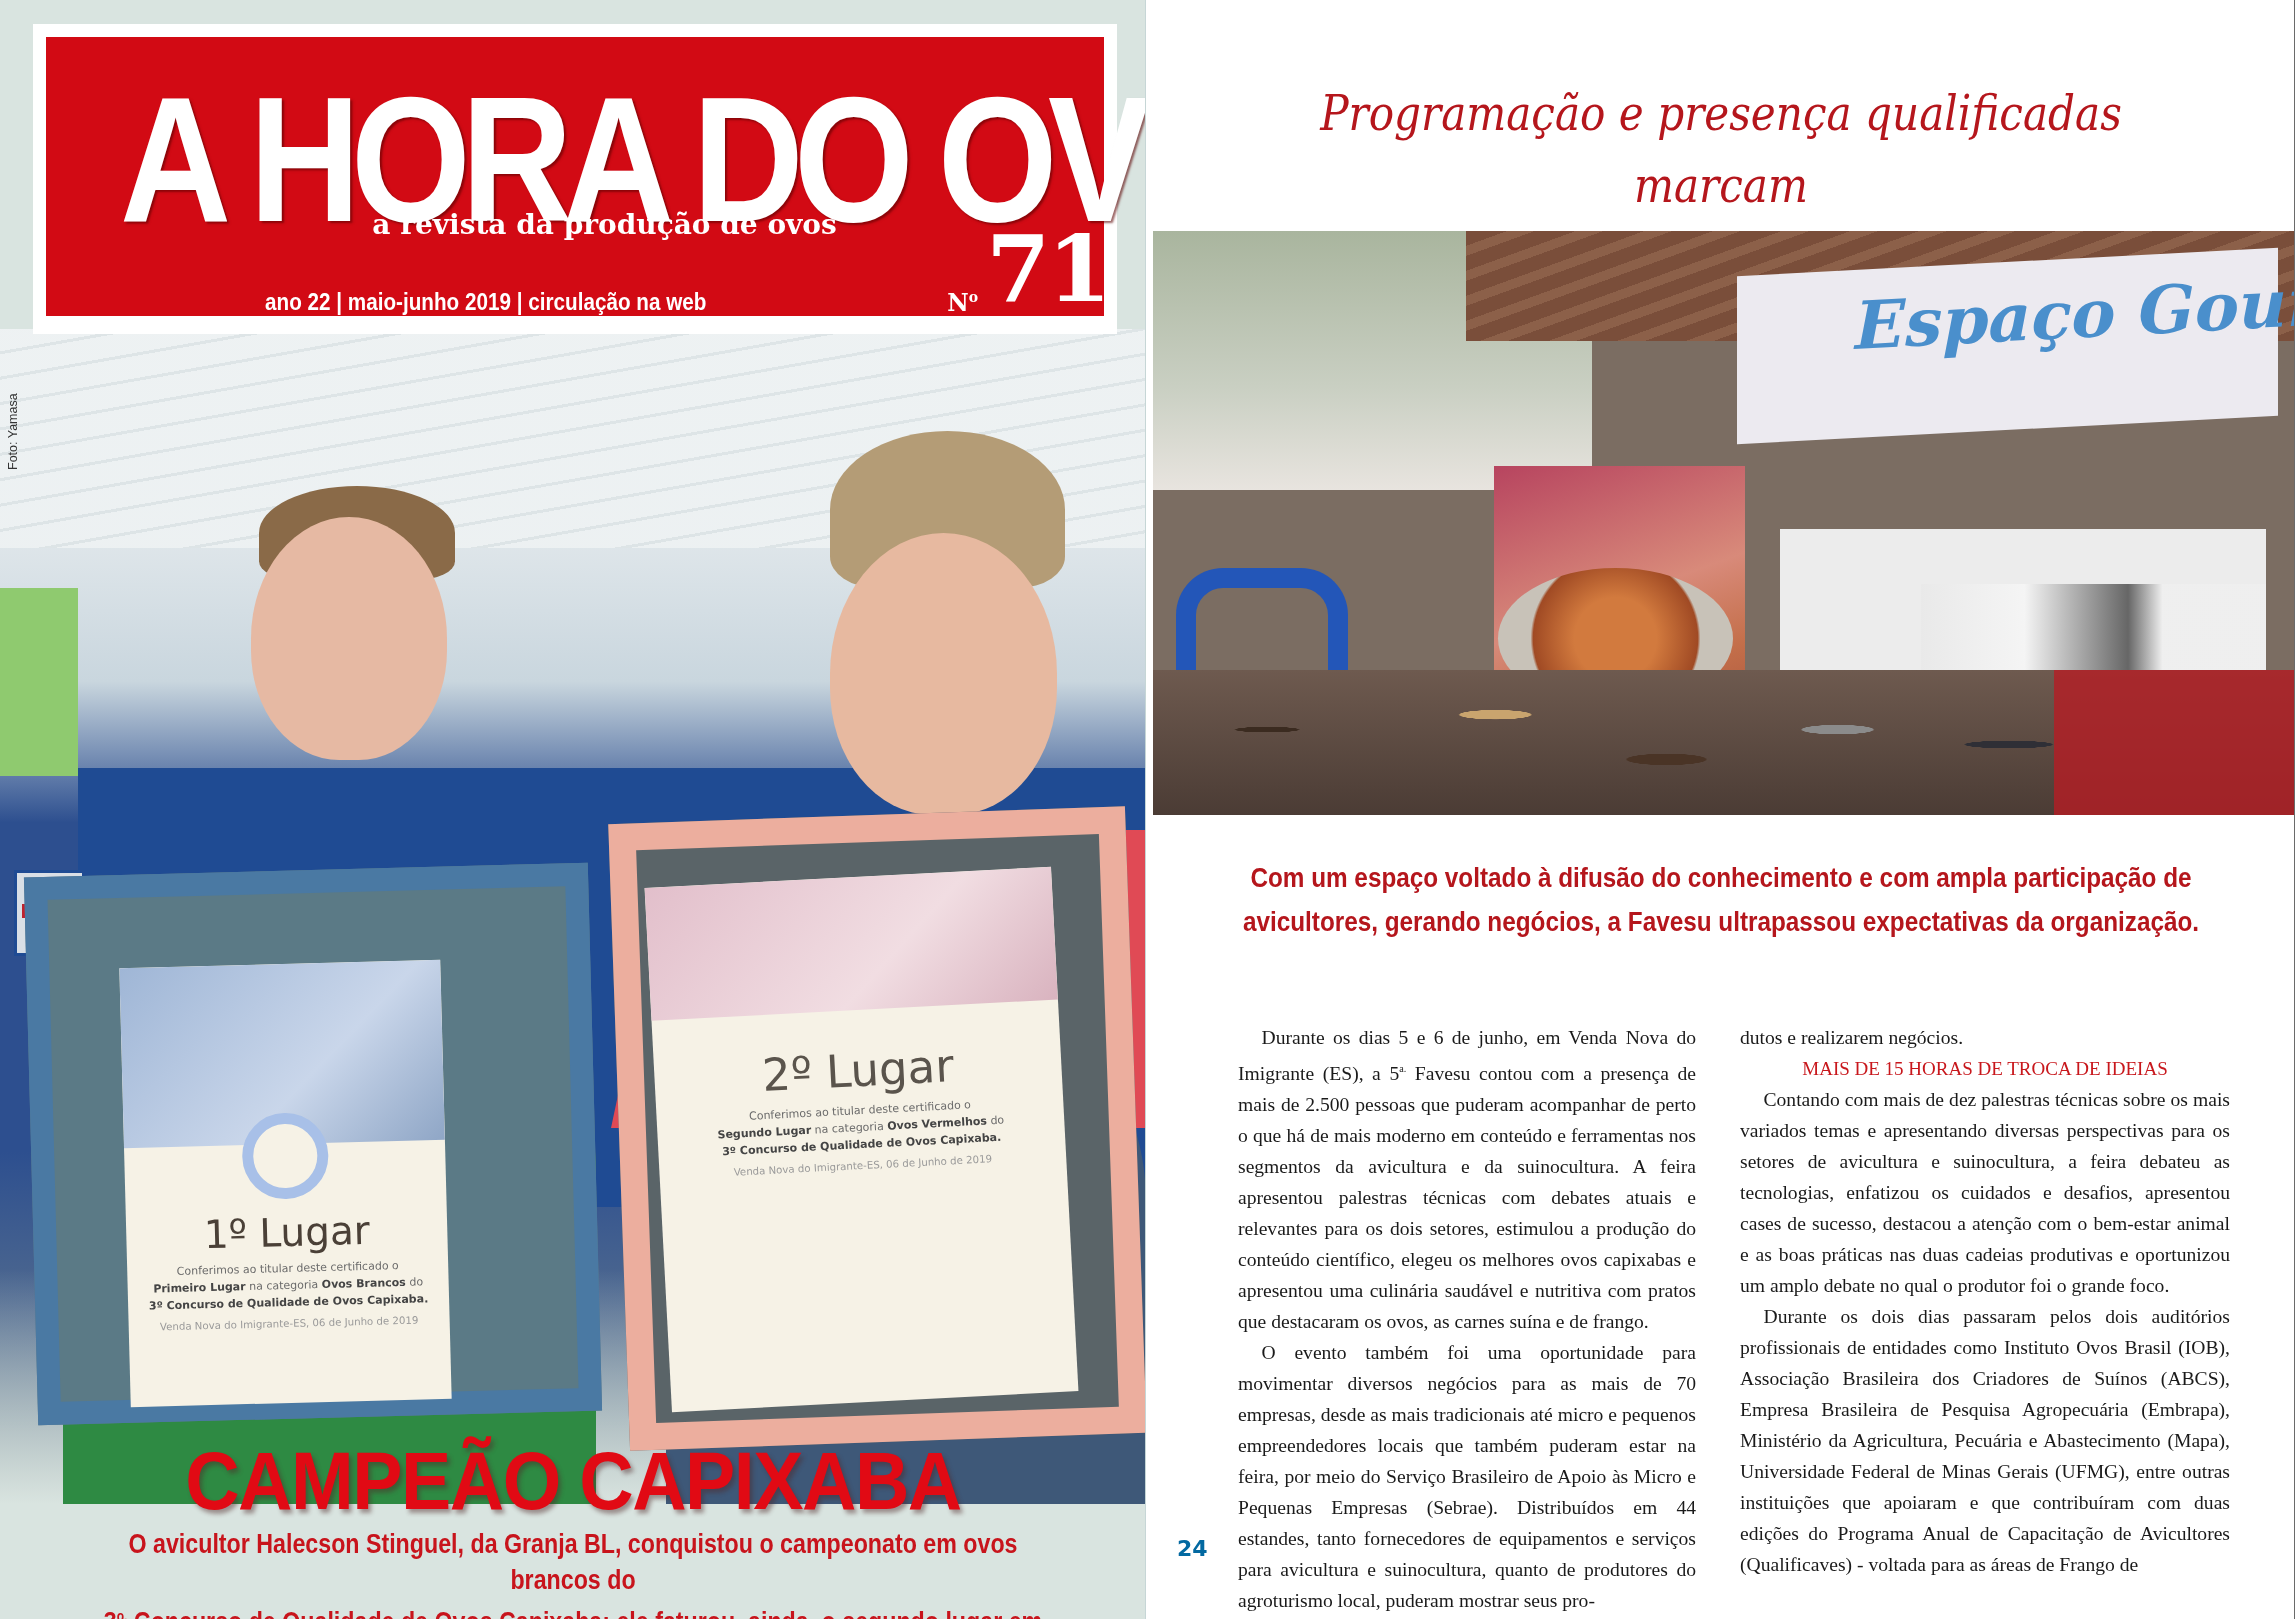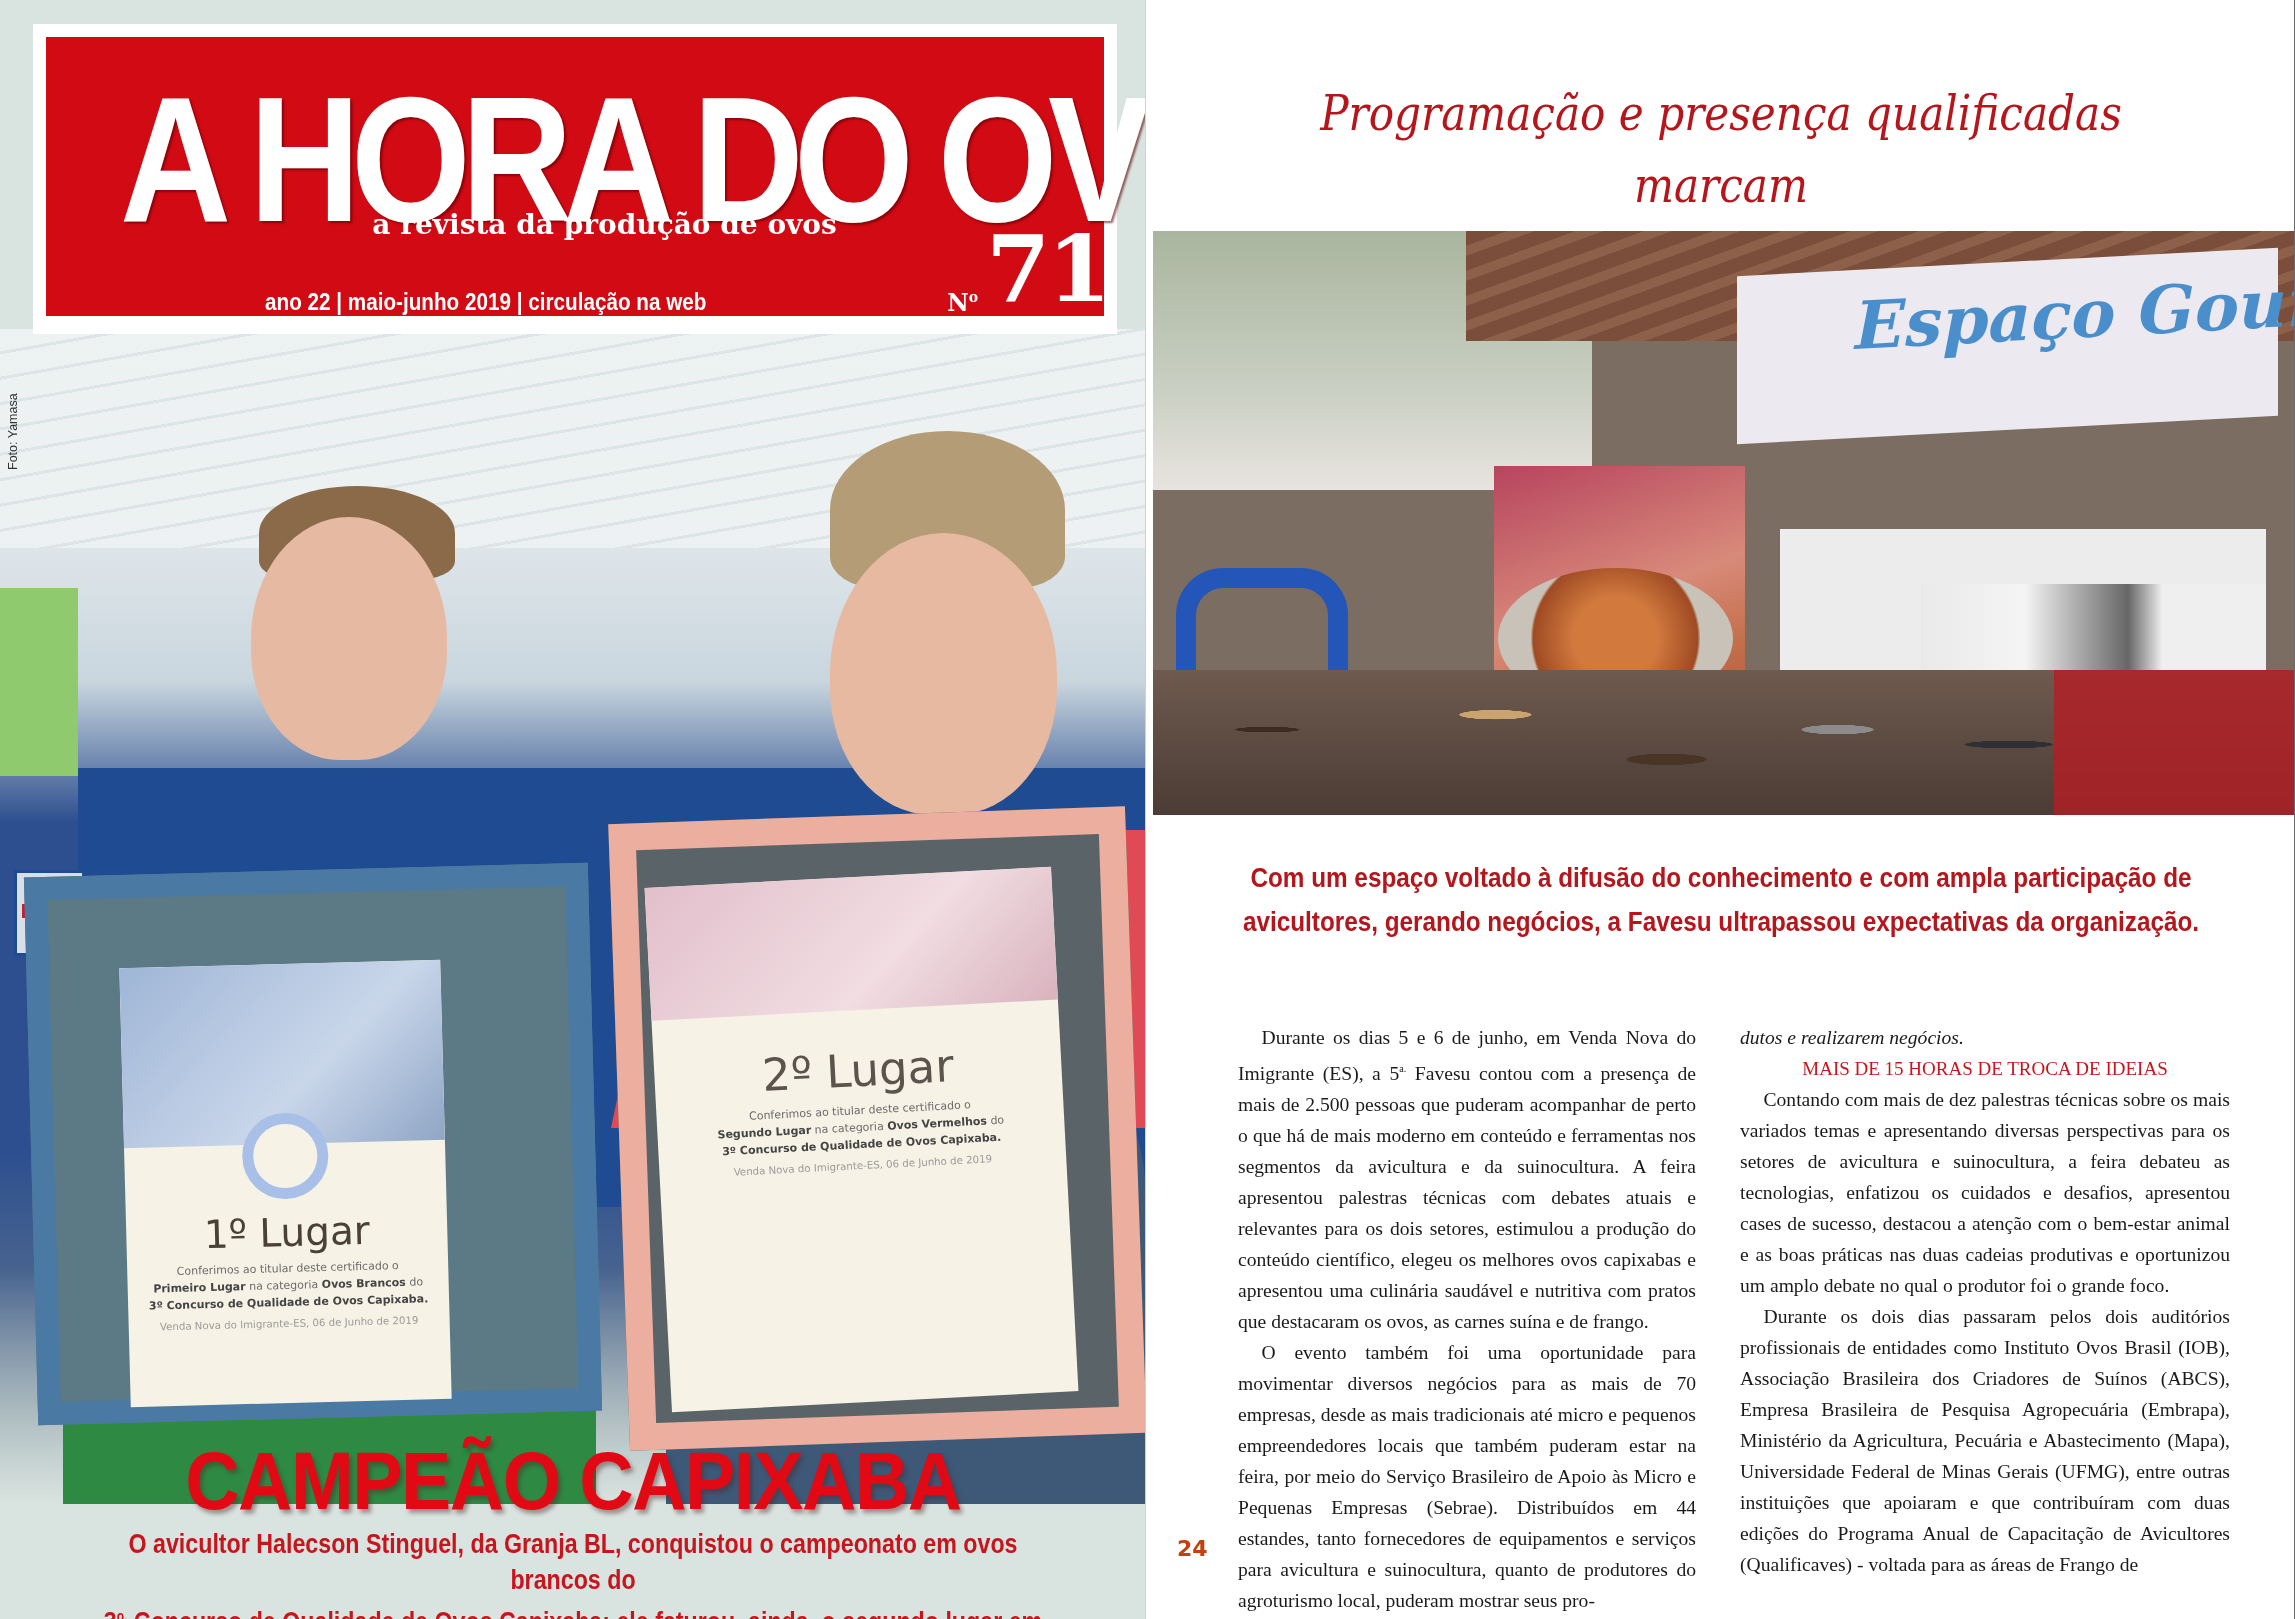--- a/index.html
+++ b/index.html
@@ -84,24 +84,24 @@
                 radial-gradient(ellipse at 75% 50%, #2f2f36 0 43px, transparent 45px),
                 linear-gradient(180deg,#6e5a4f,#4a3b34); }
   .ap-carpet { position:absolute; left:901px; top:439px; width:243px; height:149px; background:#b51d24; opacity:.8; }
 
   .article-deck { position:absolute; left:0; top:856px; width:1146px; text-align:center; color:#b5161c; font-family:"Liberation Sans", sans-serif; font-weight:bold; font-size:27px; line-height:44px; transform:scaleX(0.9); transform-origin:center; }
 
   .col { position:absolute; top:1022px; font-family:"Liberation Serif", serif; font-size:19.6px; line-height:31px; color:#1a1a1a; text-align:justify; }
   .col-1 { left:90px; width:458px; }
   .col-2 { left:592px; width:490px; }
   .col p { margin:0; text-indent:23.5px; }
-  .col p.cont { text-indent:0;font-style:italic; }
+  .col p.cont { text-indent:0; }
   .col sup { font-size:10.2px; }
   .col h3 { margin:0; text-align:center; color:#c8171c; font-family:"Liberation Serif", serif; font-weight:normal; font-size:19px; line-height:31px; }
-  .page-number { position:absolute; left:29px; top:1536px; color:#c2410c; font-family:"DejaVu Sans", sans-serif; font-weight:bold; font-size:22px; }
+  .page-number { position:absolute; left:29px; top:1536px; color:#0369a1; font-family:"DejaVu Sans", sans-serif; font-weight:bold; font-size:22px; }
 </style>
 </head>
 <body>
 
 <div class="cover">
 
   <div class="cover-photo">
     <div class="ceiling"></div>
     <div class="green-wall"></div>
     <div class="blue-booth"></div>

